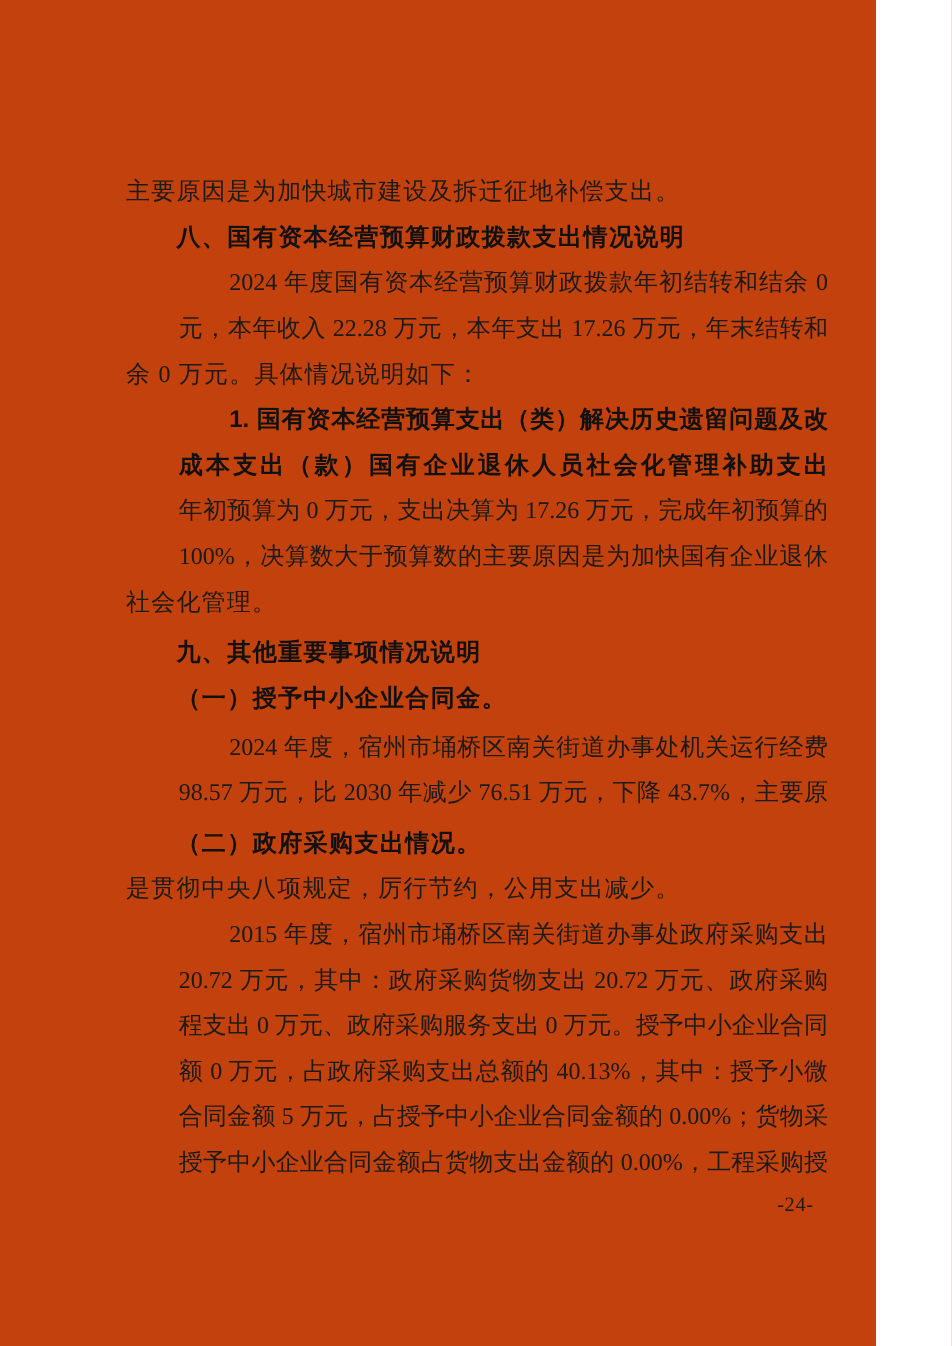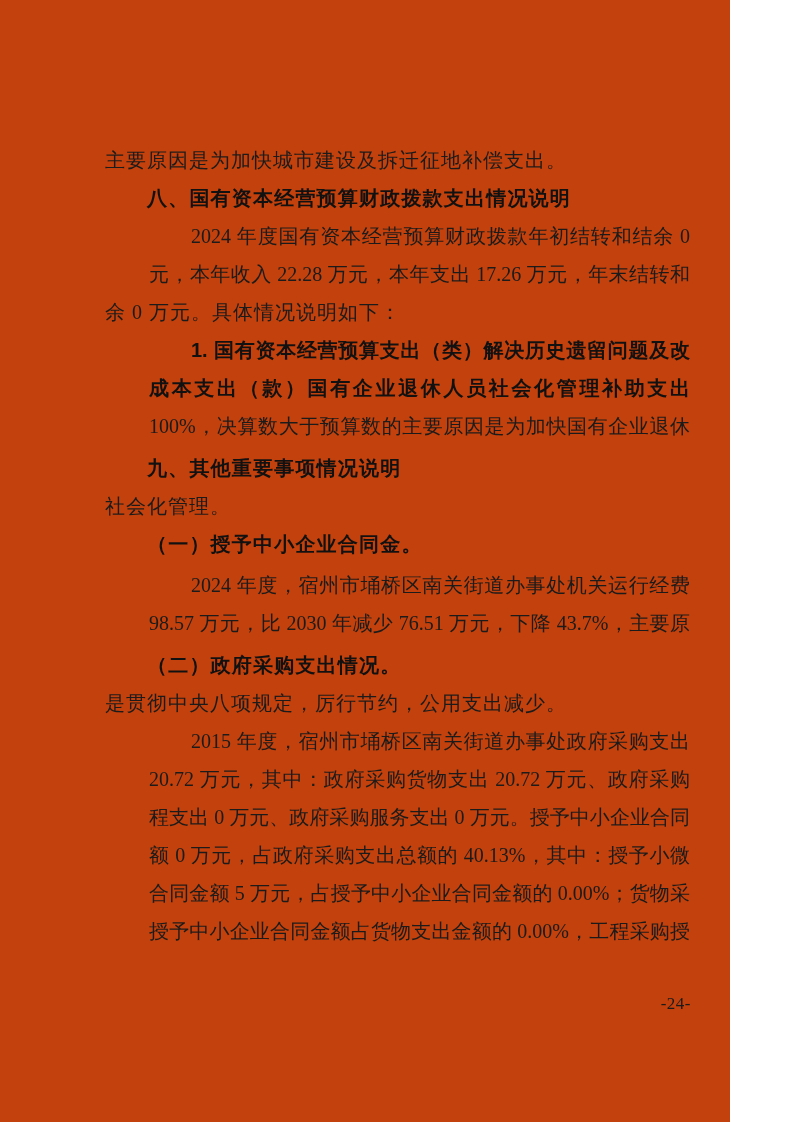--- a/index.html
+++ b/index.html
@@ -47,21 +47,21 @@
   .heading.fill {
     letter-spacing: 0;
   }
   .indent {
     text-indent: 42px;
   }
   .gap4 { margin-top: 4px; }
   .gap3 { margin-top: 3px; }
   .page-number {
     position: absolute;
-    left: 106px;
+    left: 93px;
     top: 986px;
     width: 585px;
     height: 36px;
     line-height: 36px;
     text-align: right;
     font-family: "Liberation Serif", "DejaVu Serif", serif;
     font-size: 17px;
     letter-spacing: 0.5px;
     color: #1b1b1b;
   }
@@ -72,23 +72,24 @@
 <div class="page">
 
   <div class="text-block">
     <div class="line">主要原因是为加快城市建设及拆迁征地补偿支出。</div>
     <div class="line heading indent">八、国有资本经营预算财政拨款支出情况说明</div>
     <div class="line indent fill">2024 年度国有资本经营预算财政拨款年初结转和结余 0 万</div>
     <div class="line fill">元，本年收入 22.28 万元，本年支出 17.26 万元，年末结转和结</div>
     <div class="line">余 0 万元。具体情况说明如下：</div>
     <div class="line heading indent fill">1. 国有资本经营预算支出（类）解决历史遗留问题及改革</div>
     <div class="line heading fill">成本支出（款）国有企业退休人员社会化管理补助支出（项）。</div>
+    <div class="line fill">年初预算为 0 万元，支出决算为 17.26 万元，完成年初预算的</div>
     <div class="line fill">100%，决算数大于预算数的主要原因是为加快国有企业退休人员</div>
+    <div class="line">社会化管理。</div>
     <div class="line heading indent gap4">九、其他重要事项情况说明</div>
-    <div class="line">社会化管理。</div>
     <div class="line heading indent">（一）授予中小企业合同金。</div>
     <div class="line indent fill gap3">2024 年度，宿州市埇桥区南关街道办事处机关运行经费支出</div>
     <div class="line fill">98.57 万元，比 2030 年减少 76.51 万元，下降 43.7%，主要原因</div>
     <div class="line heading indent gap4">（二）政府采购支出情况。</div>
     <div class="line">是贯彻中央八项规定，厉行节约，公用支出减少。</div>
     <div class="line indent fill">2015 年度，宿州市埇桥区南关街道办事处政府采购支出总额</div>
     <div class="line fill">20.72 万元，其中：政府采购货物支出 20.72 万元、政府采购工</div>
     <div class="line fill">程支出 0 万元、政府采购服务支出 0 万元。授予中小企业合同金</div>
     <div class="line fill">额 0 万元，占政府采购支出总额的 40.13%，其中：授予小微企业</div>
     <div class="line fill">合同金额 5 万元，占授予中小企业合同金额的 0.00%；货物采购</div>

